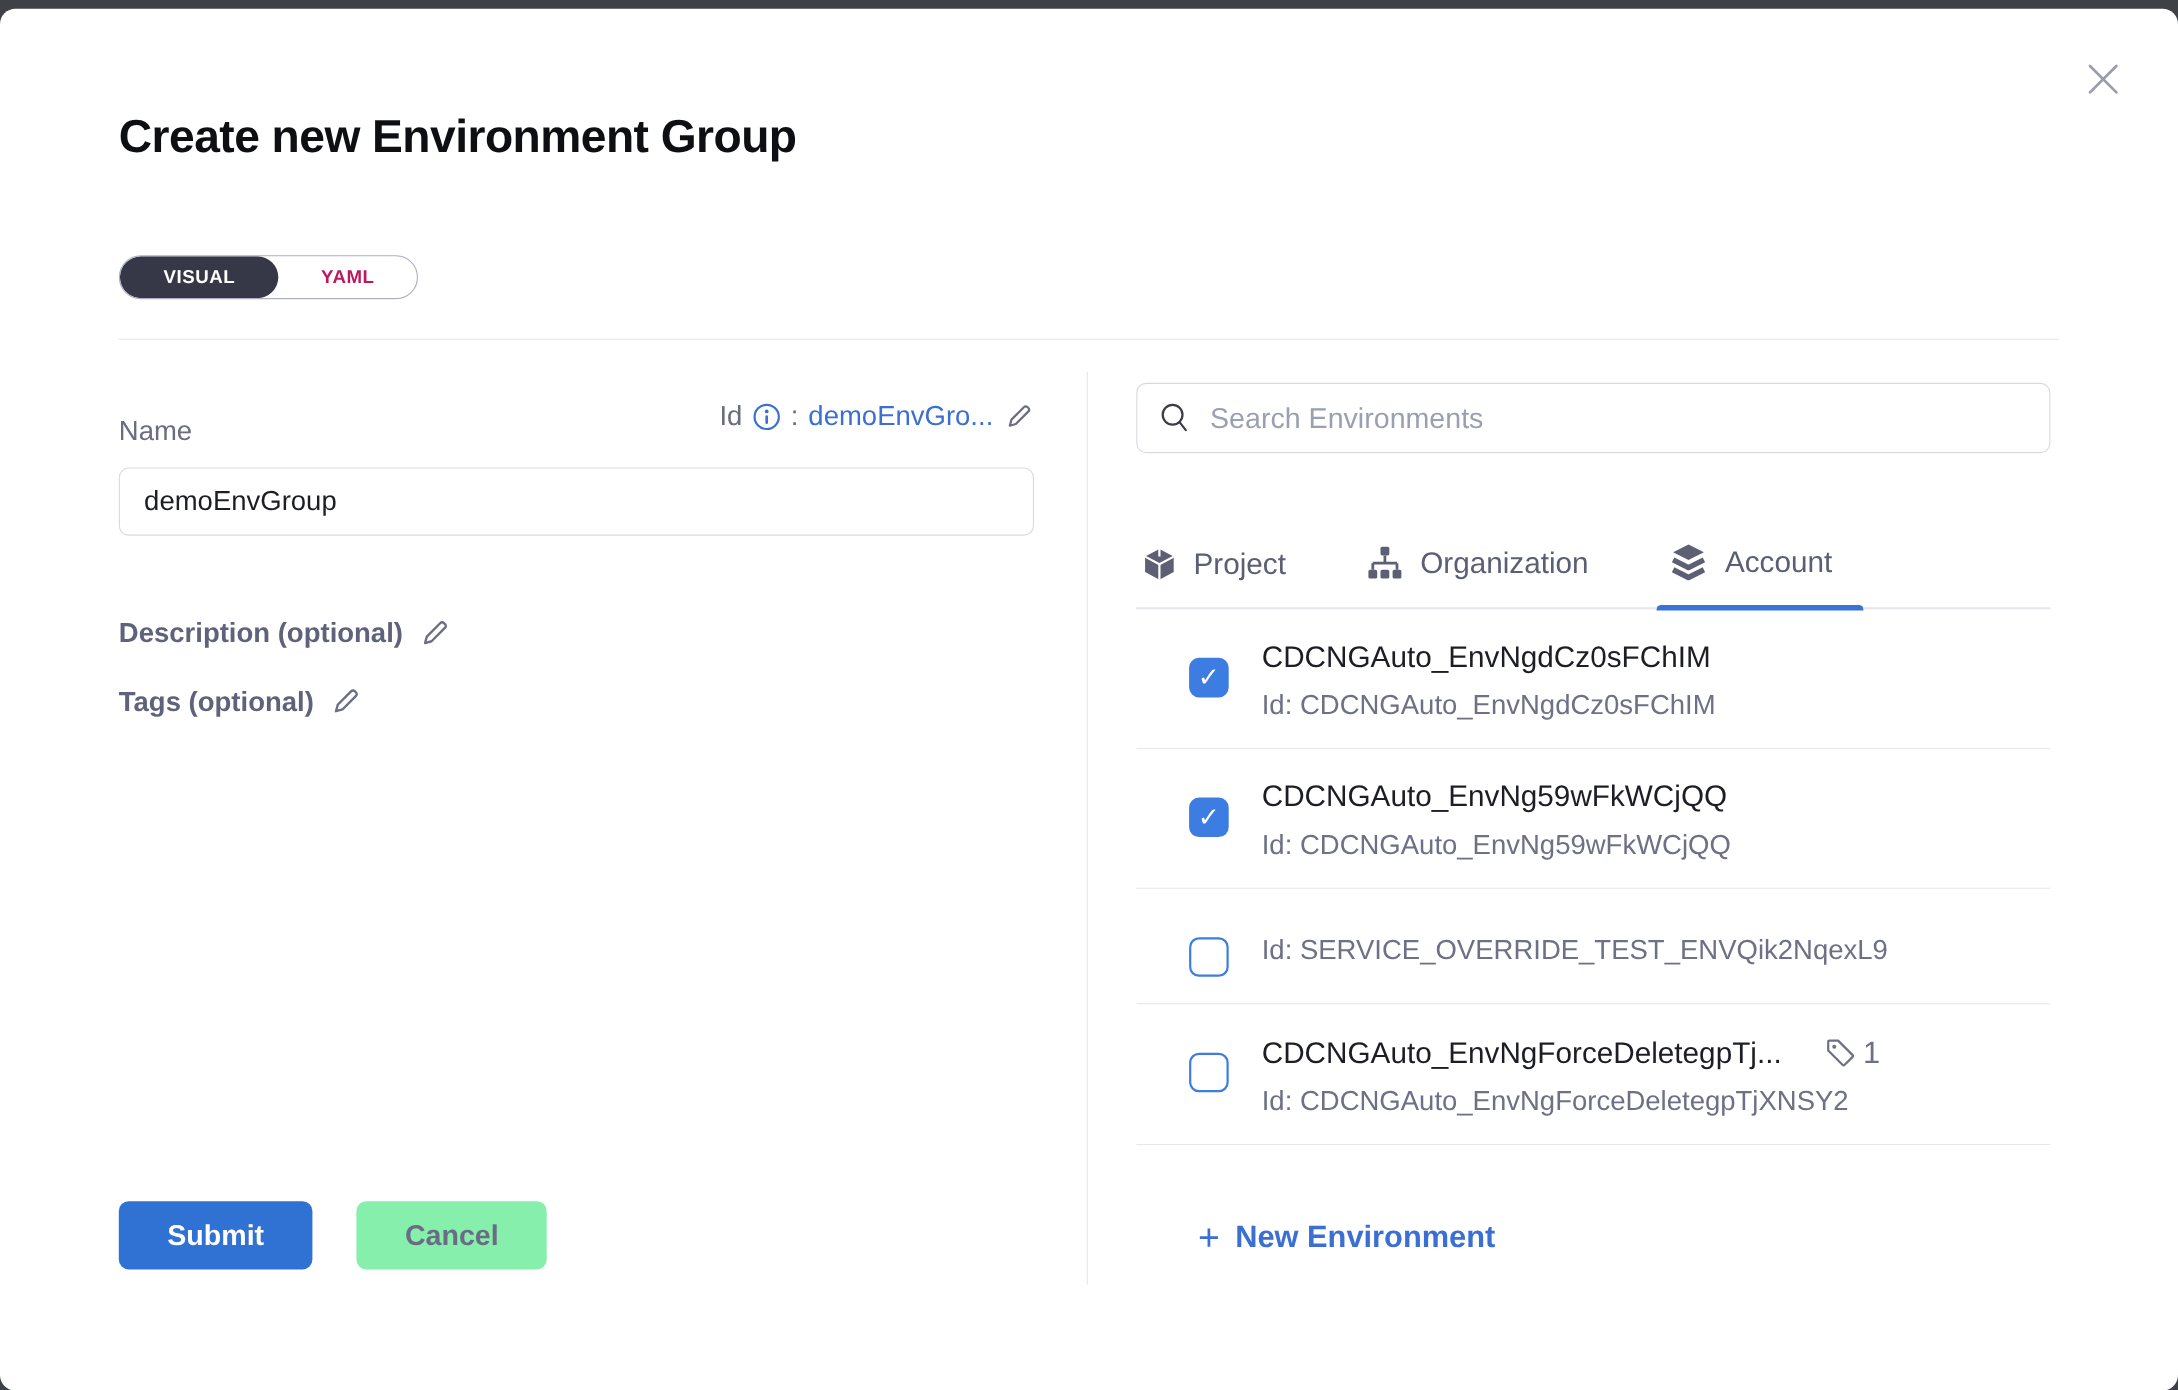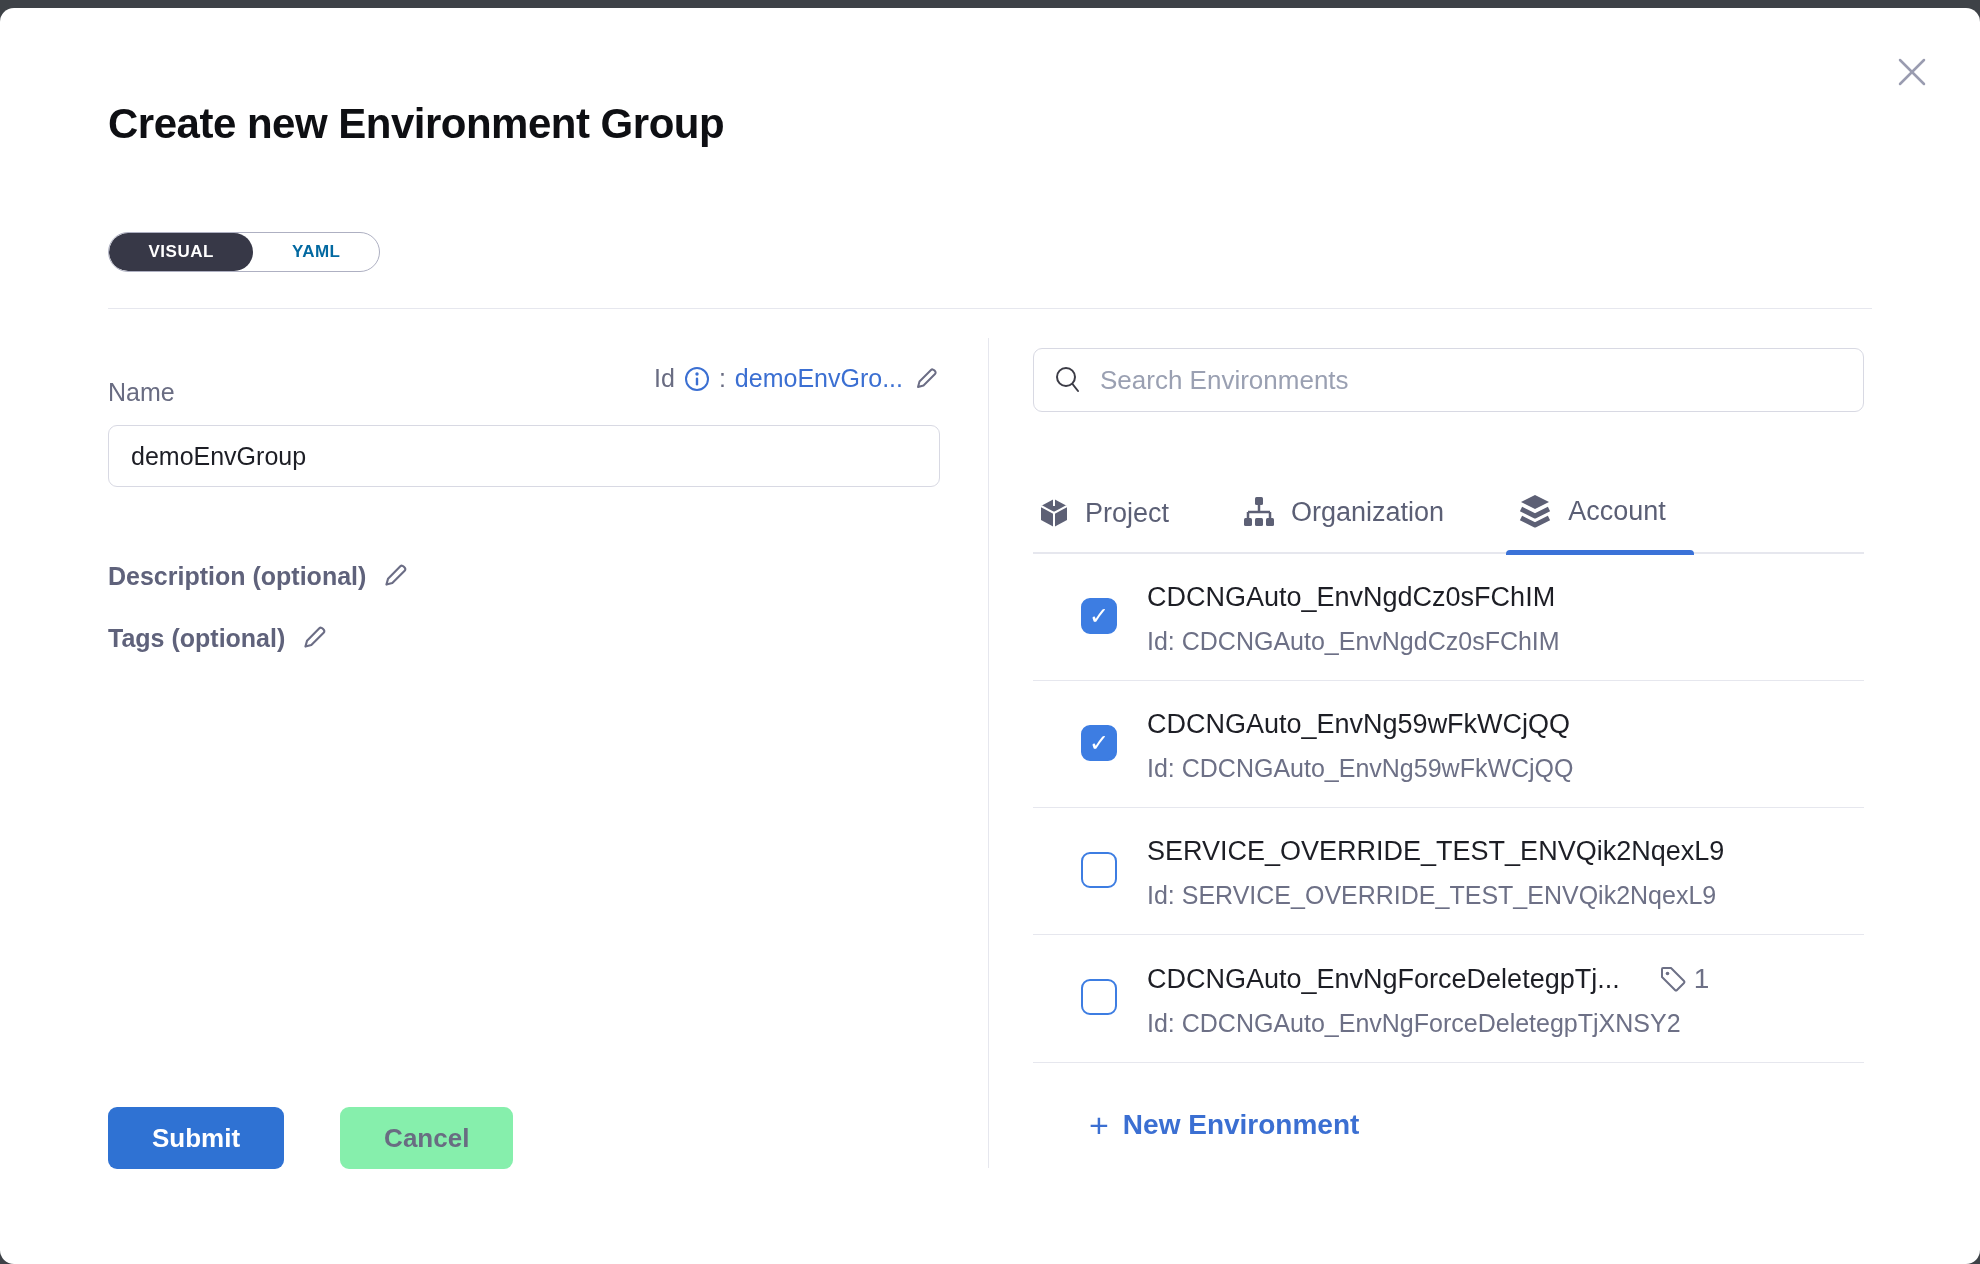--- a/index.html
+++ b/index.html
@@ -21,21 +21,21 @@
     font-size: 42px; font-weight: 800; color: #0e0f13; letter-spacing: -0.5px;
   }
   
   .mode-toggle {
     position: absolute; left: 108px; top: 224px; height: 40px;
     display: flex; align-items: stretch; border: 1.5px solid #aeb0c2;
     border-radius: 20px; background: #ffffff; overflow: hidden; width: 272px;
   }
   .mode-seg {
     flex: 1; display: flex; align-items: center; justify-content: center;
-    font-size: 17px; font-weight: 700; letter-spacing: 0.5px; color: #0369a1;
+    font-size: 17px; font-weight: 700; letter-spacing: 0.5px; color: #be185d;
     cursor: pointer; border-radius: 20px;
   }
   .mode-seg.active { background: #373847; color: #ffffff; flex: 1.15; }
   .top-divider {
     position: absolute; left: 108px; right: 108px; top: 300px;
     height: 0; border-top: 1.5px solid #e6e7ee;
   }
   
   .main { position: absolute; left: 108px; right: 112px; top: 330px; bottom: 0; display: flex; }
   .left-col { width: 838px; position: relative; padding-top: 12px; }
@@ -52,21 +52,21 @@
   .name-input {
     margin-top: 18px; width: 832px; height: 62px;
     border: 1.5px solid #d8d9e3; border-radius: 9px;
     font-size: 25px; color: #1d1e25; padding: 0 22px;
     font-family: "Liberation Sans", sans-serif; outline: none; background: #fff;
   }
   .opt-row { display: flex; align-items: center; gap: 14px; margin-top: 74px; }
   .opt-row.tags { margin-top: 32px; }
   .opt-label { font-size: 25px; font-weight: 700; color: #5f627b; }
   .pencil { cursor: pointer; display: inline-flex; }
-  .btn-row { position: absolute; left: 0; bottom: 95px; display: flex; gap: 56px; }
+  .btn-row { position: absolute; left: 0; bottom: 110px; display: flex; gap: 40px; }
   .btn {
     height: 62px; border: none; border-radius: 9px; font-size: 26px; font-weight: 700;
     font-family: "Liberation Sans", sans-serif; cursor: pointer; padding: 0 44px;
   }
   .btn.primary { background: #2f72d3; color: #ffffff; }
   .btn.secondary { background: #86efac; color: #696c82; }
 
   
   .search-box {
     position: relative; width: 831px; height: 64px;
@@ -258,23 +258,20 @@
             <div class="env-name-line">
               <span class="env-name">CDCNGAuto_EnvNg59wFkWCjQQ</span>
             </div>
             <div class="env-id">Id: CDCNGAuto_EnvNg59wFkWCjQQ</div>
           </div>
         </div>
 
         <div class="env-row">
           <div class="checkbox"></div>
           <div class="env-texts">
-            <div class="env-name-line">
-              <span class="env-name">SERVICE_OVERRIDE_TEST_ENVQik2NqexL9</span>
-            </div>
             <div class="env-id">Id: SERVICE_OVERRIDE_TEST_ENVQik2NqexL9</div>
           </div>
         </div>
 
         <div class="env-row">
           <div class="checkbox"></div>
           <div class="env-texts">
             <div class="env-name-line">
               <span class="env-name">CDCNGAuto_EnvNgForceDeletegpTj...</span>
               <span class="tag-badge">

